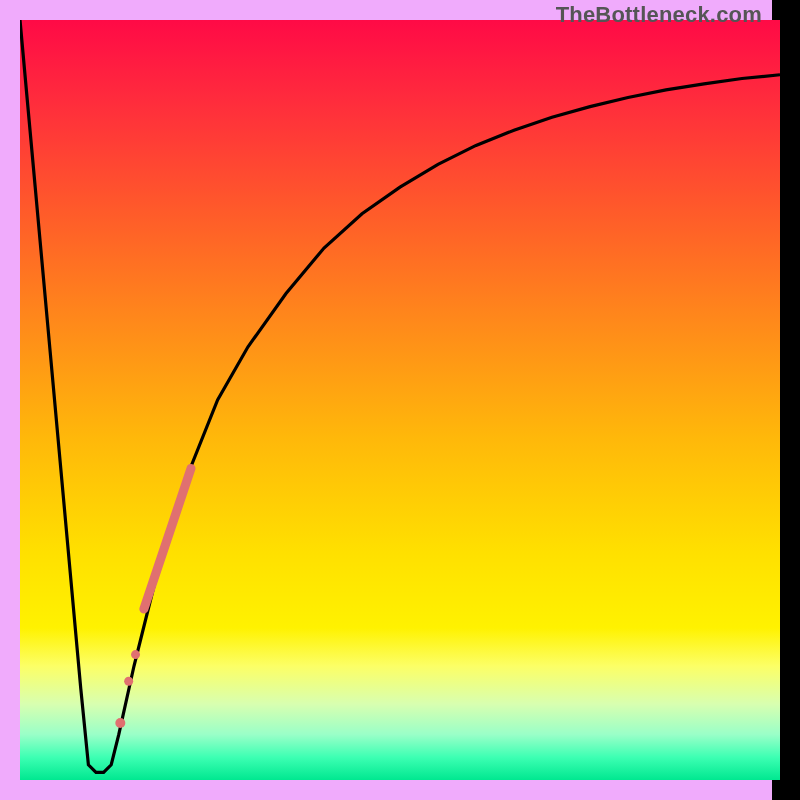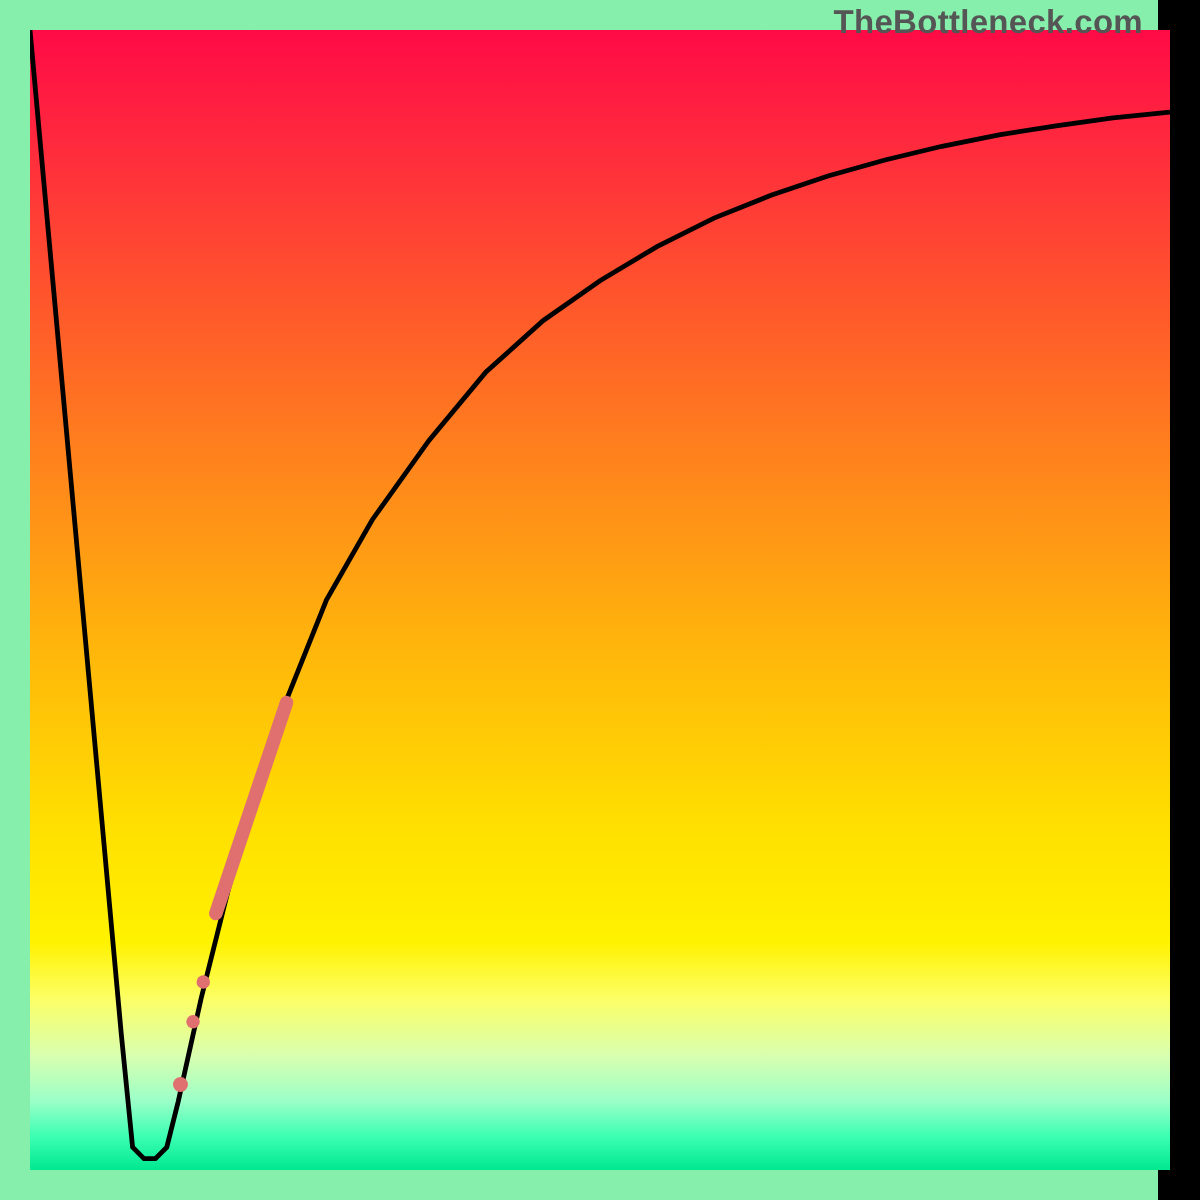--- a/index.html
+++ b/index.html
@@ -8,21 +8,21 @@
     width: 800px;
     height: 800px;
     overflow: hidden;
     background: #000;
     font-family: Arial, Helvetica, sans-serif;
   }
   .frame {
     position: relative;
     width: 772px;
     height: 800px;
-    background: #86efac;
+    background: #f0abfc;
   }
   .plot-area {
     position: absolute;
     left: 20px;
     top: 20px;
     width: 760px;
     height: 760px;
     background: linear-gradient(to bottom,
       #ff0a46 0%,
       #ff2a3d 10%,

